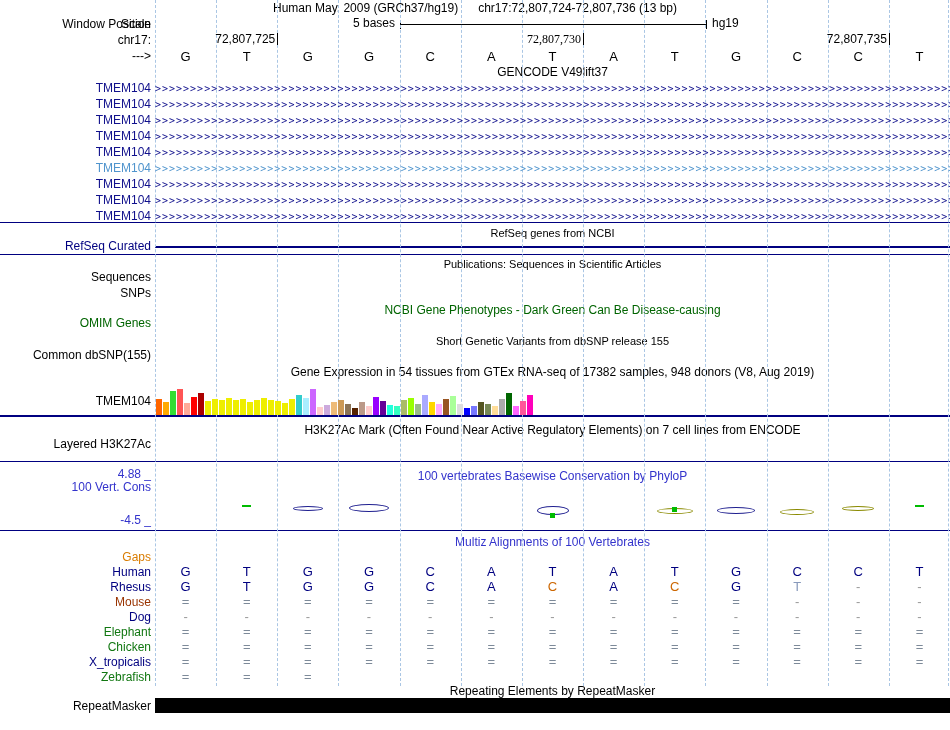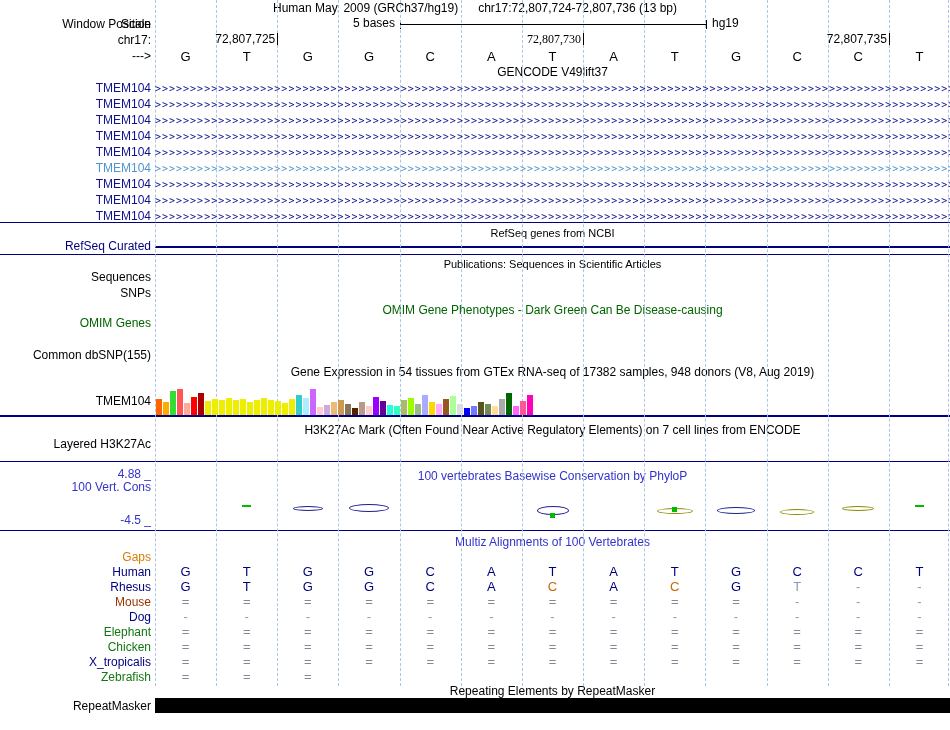--- a/index.html
+++ b/index.html
@@ -54,21 +54,22 @@
 
   <div class="rulernum" style="left:280px;top:17px;width:115px">5 bases</div>
   <div class="scaleline" style="left:400px;top:24px;width:307px;height:1px"></div>
   <div class="scaleline" style="left:400px;top:20px;width:1px;height:9px"></div>
   <div class="scaleline" style="left:706px;top:20px;width:1px;height:9px"></div>
   <div class="rulernum" style="left:712px;top:17px;text-align:right">hg19</div>
 
   <div class="ctr" style="top:65px">GENCODE V49lift37</div>
   <div class="ctr fs11" style="top:226px">RefSeq genes from NCBI</div>
   <div class="ctr fs11" style="top:257px">Publications: Sequences in Scientific Articles</div>
-  <div class="ctr green" style="top:303px">OMIM Gene Phenotypes - Dark Green Can Be Disease-causing</div>
+  <div class="ctr green" style="top:303px">NCBI Gene Phenotypes - Dark Green Can Be Disease-causing</div>
+  <div class="ctr fs11" style="top:334px">Short Genetic Variants from dbSNP release 155</div>
   <div class="ctr" style="top:365px">Gene Expression in 54 tissues from GTEx RNA-seq of 17382 samples, 948 donors (V8, Aug 2019)</div>
   <div class="ctr" style="top:423px">H3K27Ac Mark (Often Found Near Active Regulatory Elements) on 7 cell lines from ENCODE</div>
   <div class="ctr blue" style="top:469px">100 vertebrates Basewise Conservation by PhyloP</div>
   <div class="ctr blue" style="top:535px">Multiz Alignments of 100 Vertebrates</div>
   <div class="ctr" style="top:684px">Repeating Elements by RepeatMasker</div>
 
   <div class="sep" style="left:0;top:222px;width:950px;height:1px"></div>
   <div class="sep" style="left:155px;top:246px;width:795px;height:2px"></div>
   <div class="sep" style="left:0;top:254px;width:950px;height:1px"></div>
   <div class="sep" style="left:0;top:415px;width:950px;height:2px"></div>

